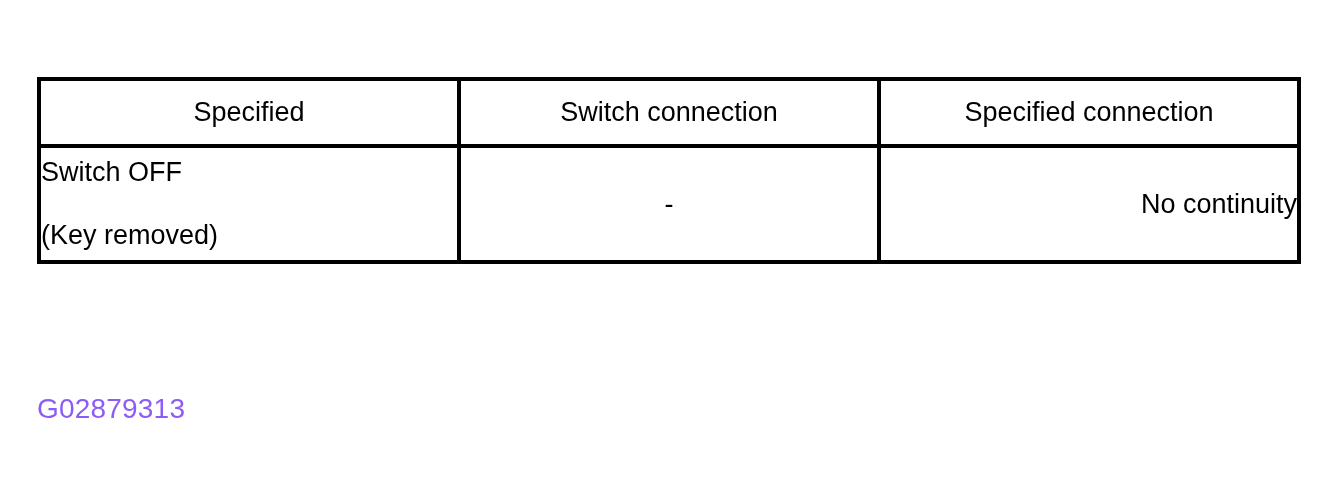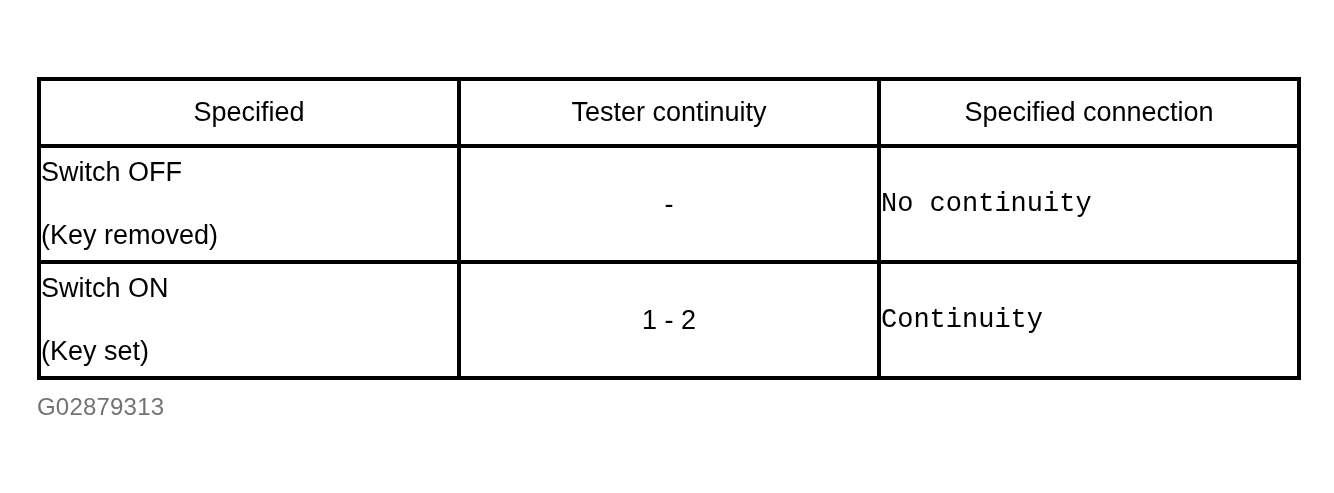--- a/index.html
+++ b/index.html
@@ -50,21 +50,21 @@
 
   .header-row td {
     height: 63px;
     text-align: center;
   }
   .body-row td {
     height: 112px;
   }
 
   .cell-center { text-align: center; }
-  .cell-left   { text-align: left; padding-left: 14px; font-family: Liberation Mono, monospace; }
+  .cell-left   { text-align: right; padding-left: 14px; }
 
   .cell-stack {
     display: block;
     text-align: left;
   }
   .cell-stack .line {
     display: block;
   }
   .cell-stack .line + .line {
     margin-top: 28px;
@@ -73,63 +73,53 @@
   .dash-cell {
     text-align: center;
     padding-right: 4px;
   }
 
   
   .figure-id {
     position: absolute;
     left: 37px;
     top: 393px;
-    font-size: 24px;
+    font-size: 28px;
     letter-spacing: 0.2px;
-    color: #737373;
+    color: #8b5cf6;
     white-space: nowrap;
   }
 </style>
 </head>
 <body>
 
 <div class="page">
 
   <table class="spec-table">
     <colgroup>
       <col class="col-condition">
       <col class="col-tester">
       <col class="col-specified">
     </colgroup>
     <tbody>
       <tr class="header-row">
         <td class="cell-center">Specified</td>
-        <td class="cell-center">Tester continuity</td>
+        <td class="cell-center">Switch connection</td>
         <td class="cell-center">Specified connection</td>
       </tr>
 
       <tr class="body-row">
         <td>
           <span class="cell-stack">
             <span class="line">Switch OFF</span>
             <span class="line">(Key removed)</span>
           </span>
         </td>
         <td class="dash-cell">-</td>
         <td class="cell-left">No continuity</td>
       </tr>
 
-      <tr class="body-row">
-        <td>
-          <span class="cell-stack">
-            <span class="line">Switch ON</span>
-            <span class="line">(Key set)</span>
-          </span>
-        </td>
-        <td class="cell-center">1 - 2</td>
-        <td class="cell-left">Continuity</td>
-      </tr>
     </tbody>
   </table>
 
   <div class="figure-id">G02879313</div>
 
 </div>
 
 </body></html>

